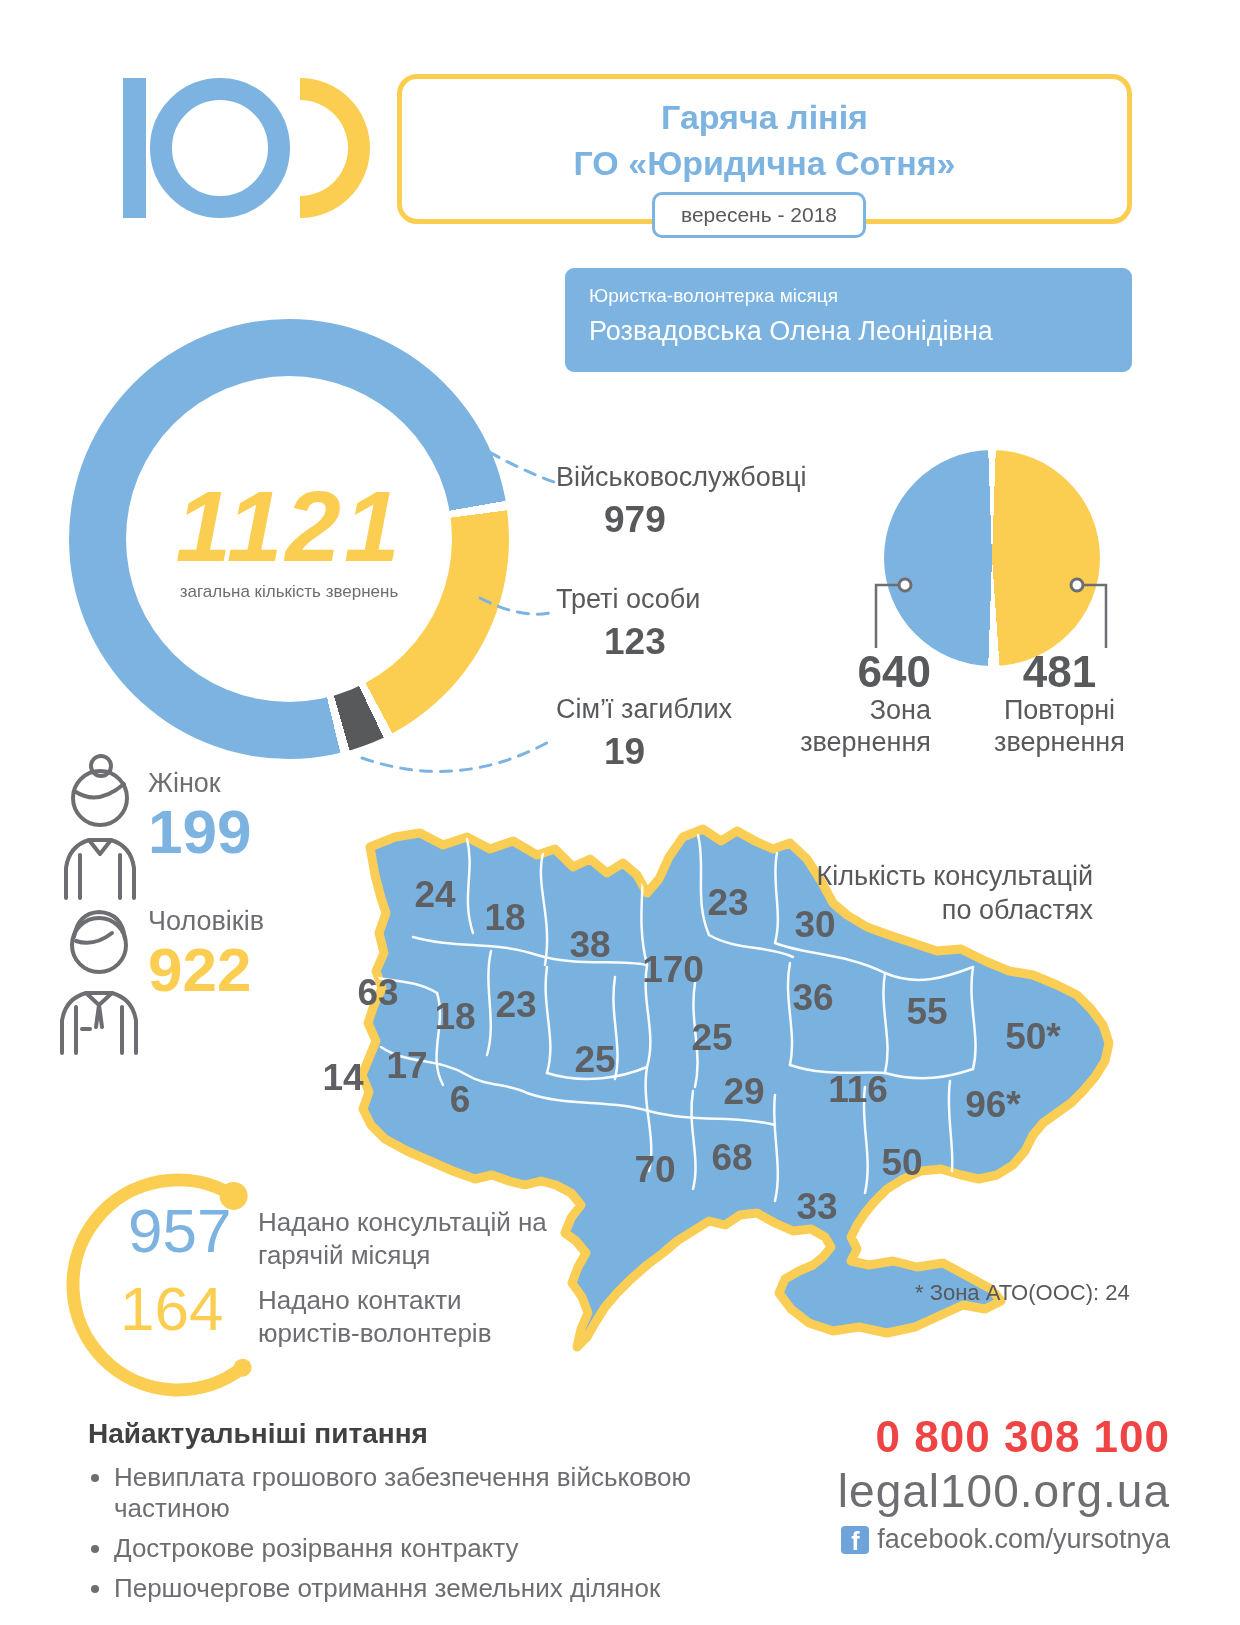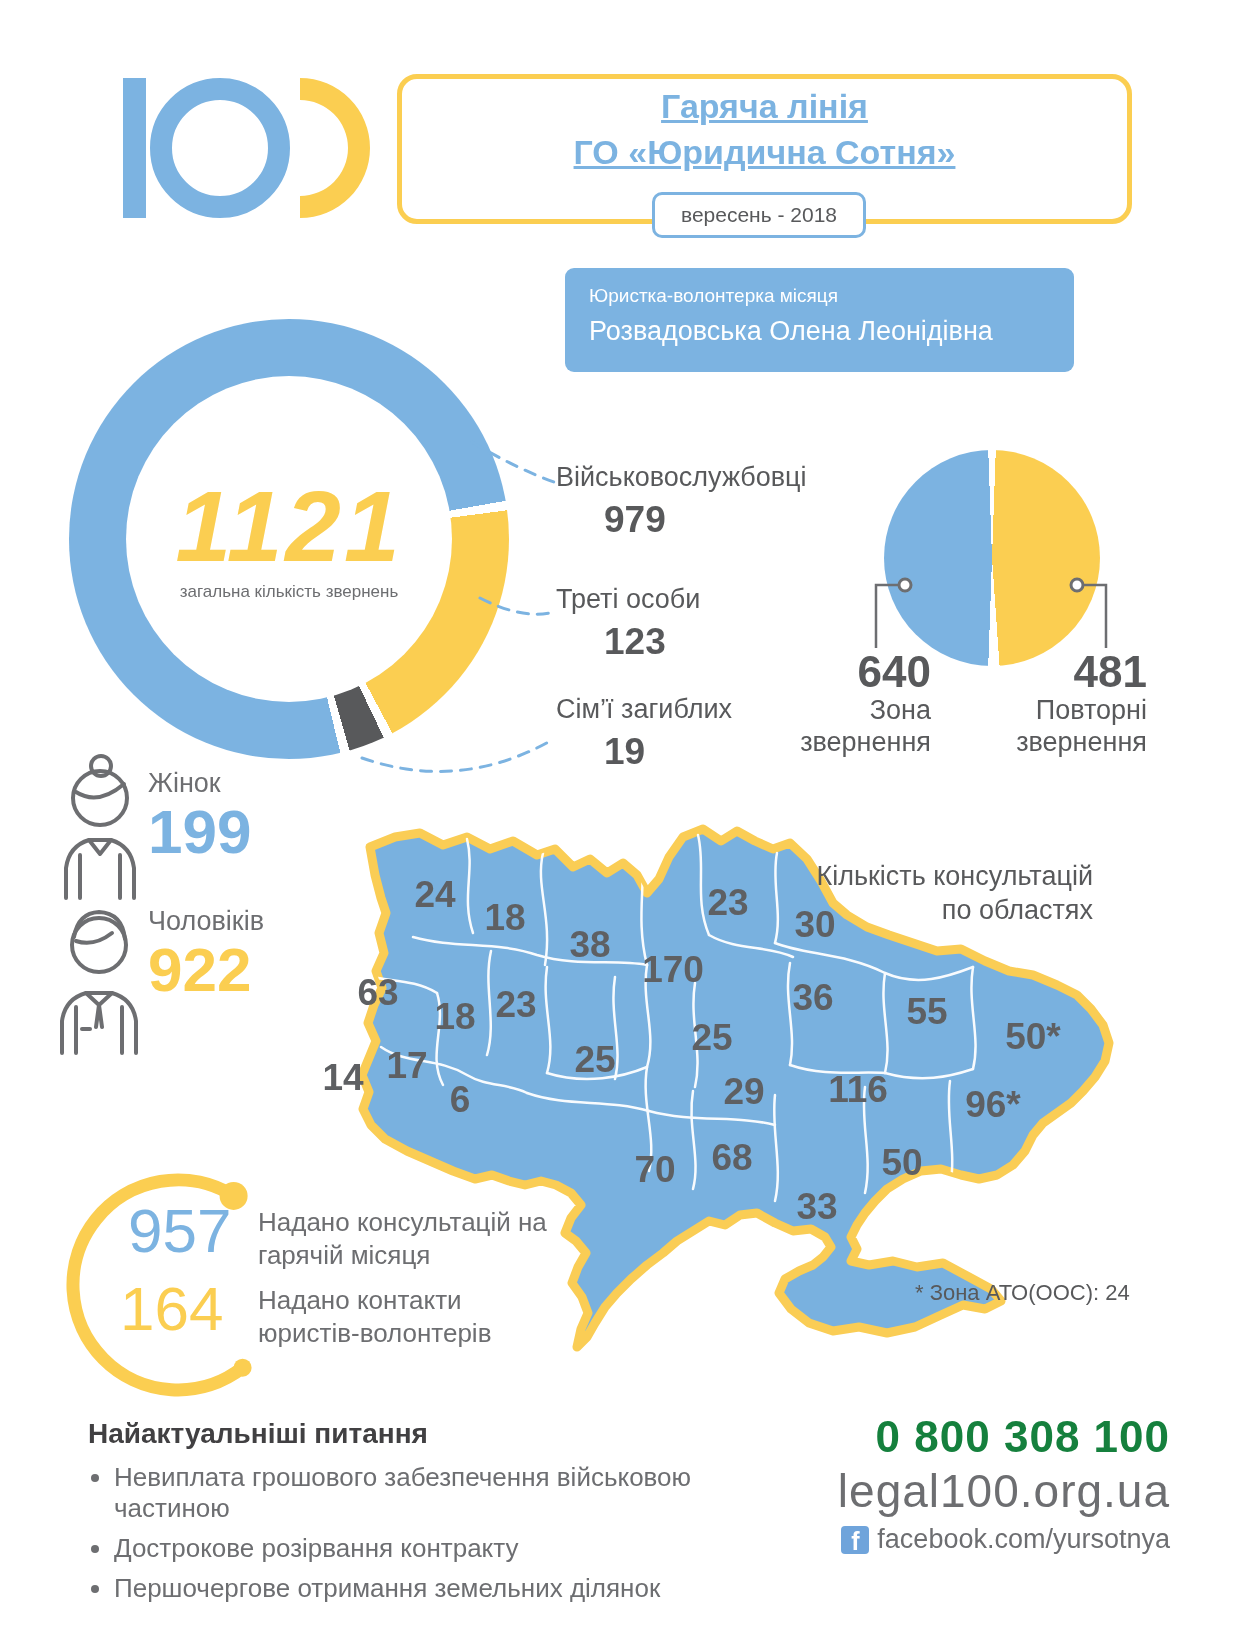--- a/index.html
+++ b/index.html
@@ -3,24 +3,24 @@
 <meta charset="utf-8">
 <style>
   html,body{margin:0;padding:0;background:#ffffff;}
   .page{position:relative;width:1240px;height:1625px;background:#fff;overflow:hidden;
         font-family:"Liberation Sans",sans-serif;color:#58595B;}
   .abs{position:absolute;}
 
   
   .title-box{left:397px;top:74px;width:725px;height:140px;border:5px solid #FBCE51;border-radius:20px;
              display:flex;align-items:flex-start;justify-content:center;}
-  .title-text{margin-top:5px;text-align:center;font-size:34px;font-weight:bold;color:#7CB3E1;line-height:1.35;text-decoration:underline;}
+  .title-text{margin-top:16px;text-align:center;font-size:34px;font-weight:bold;color:#7CB3E1;line-height:1.35;}
   .period-box{left:652px;top:192px;width:208px;height:40px;background:#fff;border:3px solid #7CB3E1;border-radius:10px;
               display:flex;align-items:center;justify-content:center;font-size:21px;color:#58595B;z-index:3;}
-  .volunteer-box{left:565px;top:268px;width:509px;height:104px;background:#7CB3E1;border-radius:9px;color:#fff;
+  .volunteer-box{left:565px;top:268px;width:567px;height:104px;background:#7CB3E1;border-radius:9px;color:#fff;
                  box-sizing:border-box;padding:17px 24px;}
   .volunteer-box .v-label{font-size:19px;}
   .volunteer-box .v-name{font-size:27px;margin-top:9px;}
 
   
   .donut{left:69px;top:319px;width:440px;height:440px;border-radius:50%;
          background:conic-gradient(#7CB3E1 0deg 80deg,#fff 80deg 82.5deg,#FBCE51 82.5deg 152deg,
                     #fff 152deg 154.5deg,#58595B 154.5deg 164deg,#fff 164deg 166.5deg,#7CB3E1 166.5deg 360deg);}
   .donut-hole{left:126px;top:376px;width:326px;height:326px;border-radius:50%;background:#fff;
               display:flex;flex-direction:column;align-items:center;justify-content:center;}
@@ -29,21 +29,21 @@
   .seg{left:556px;width:300px;}
   .seg .seg-label{font-size:27px;color:#58595B;}
   .seg .seg-value{font-size:37px;font-weight:bold;color:#58595B;margin-top:6px;margin-left:48px;}
 
   
   .pie{left:884px;top:450px;width:216px;height:216px;border-radius:50%;
        background:conic-gradient(from 0deg,#fff 0deg 2deg,#FBCE51 2deg 176deg,#fff 176deg 182deg,#7CB3E1 182deg 358deg,#fff 358deg 360deg);}
   .pie-stat{top:650px;width:175px;text-align:right;}
   .pie-stat .p-value{font-size:44px;font-weight:bold;color:#58595B;line-height:1;}
   .pie-stat .p-line{font-size:27px;color:#58595B;line-height:1.2;}
-  .pie-left{left:756px;} .pie-right{left:972px;}
+  .pie-left{left:756px;} .pie-right{left:972px;text-align:center;}
 
   
   .g-text .g-label{font-size:27px;color:#6D6E71;}
   .g-text .g-value{font-size:62px;font-weight:bold;line-height:1.05;}
   .g-blue{color:#7CB3E1;} .g-yellow{color:#FBCE51;}
 
   
   .map{left:285px;top:815px;width:850px;height:540px;}
   .region-num{position:absolute;transform:translate(-50%,-50%);font-size:37px;font-weight:bold;color:#5E6063;white-space:nowrap;}
   .map-title{left:790px;top:860px;width:303px;text-align:right;font-size:27px;color:#58595B;line-height:1.25;}
@@ -54,21 +54,21 @@
   .h-label{font-size:26px;color:#6D6E71;line-height:1.25;width:310px;}
 
   
   .questions{left:88px;top:1418px;width:720px;}
   .q-title{font-size:28px;font-weight:bold;color:#414042;}
   .questions ul{margin:12px 0 0 4px;padding:0 0 0 22px;}
   .questions li{font-size:26px;color:#6D6E71;margin-bottom:9px;}
 
   
   .footer{left:810px;top:1412px;width:360px;text-align:right;}
-  .f-phone{font-size:44px;font-weight:bold;color:#15803d;letter-spacing:1px;}
+  .f-phone{font-size:44px;font-weight:bold;color:#ef4444;letter-spacing:1px;}
   .f-site{font-size:46px;font-weight:300;color:#6D6E71;margin-top:2px;letter-spacing:1px;}
   .f-fb{margin-top:6px;display:flex;justify-content:flex-end;align-items:center;gap:8px;}
   .fb-icon{width:28px;height:28px;background:#6FA4DB;border-radius:4px;color:#fff;font-size:25px;font-weight:bold;
            display:flex;align-items:flex-end;justify-content:center;line-height:0.95;overflow:hidden;}
   .f-fb-text{font-size:27px;color:#6D6E71;}
   svg{display:block;}
 </style>
 </head>
 <body>
 

